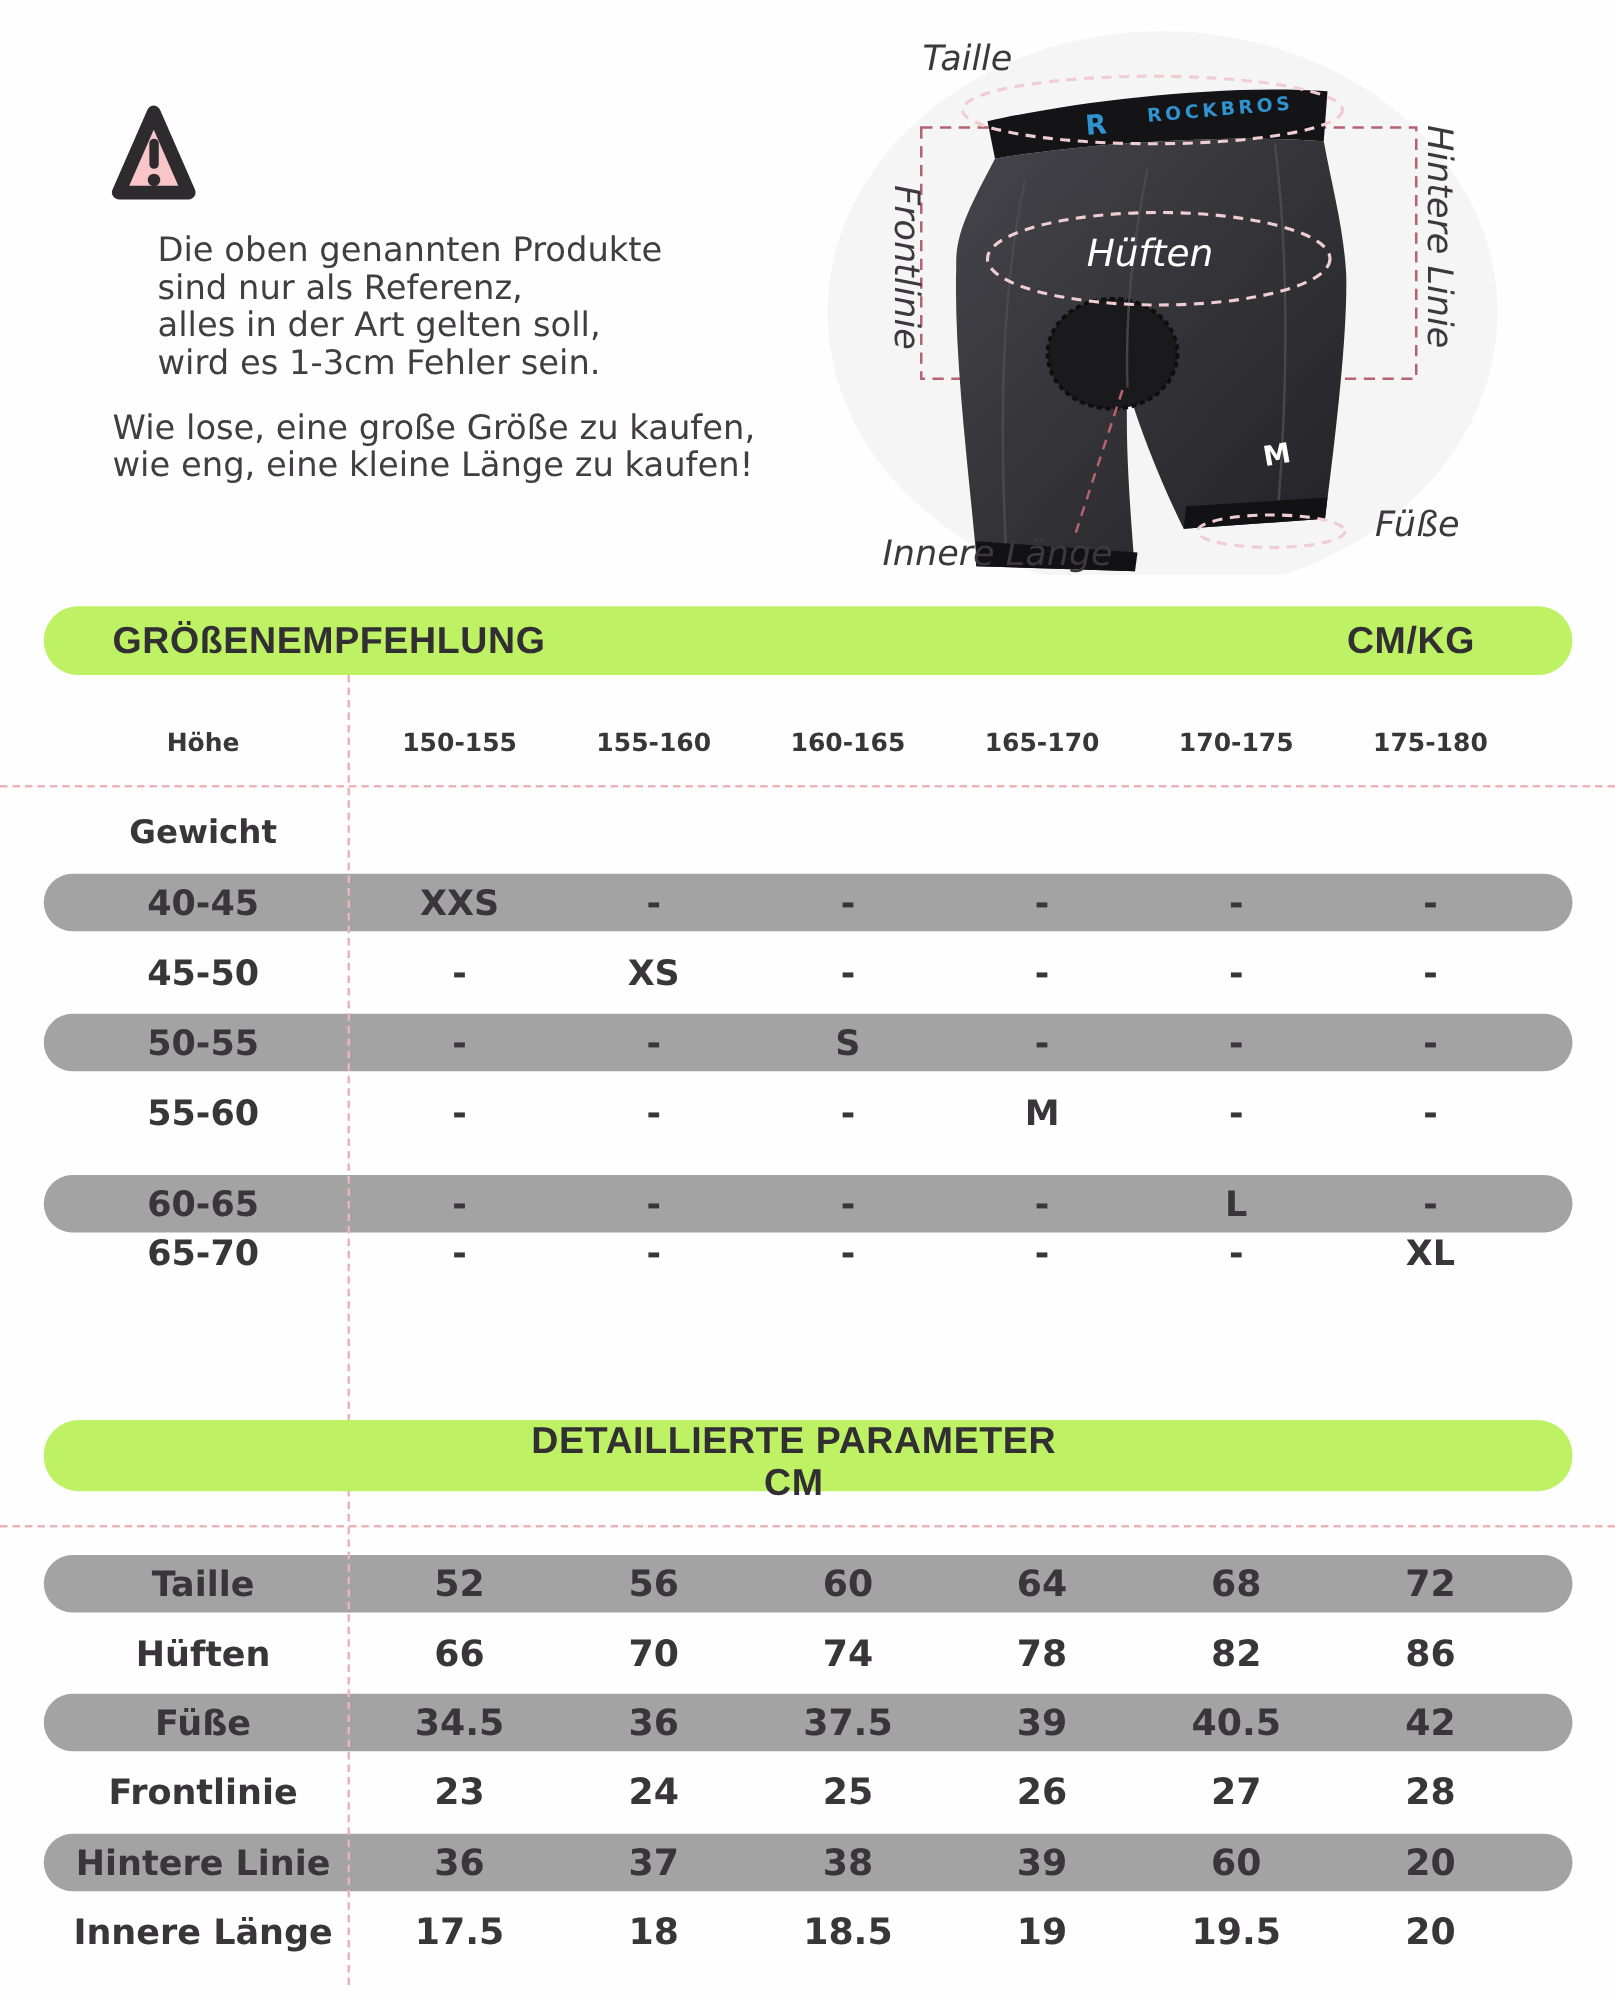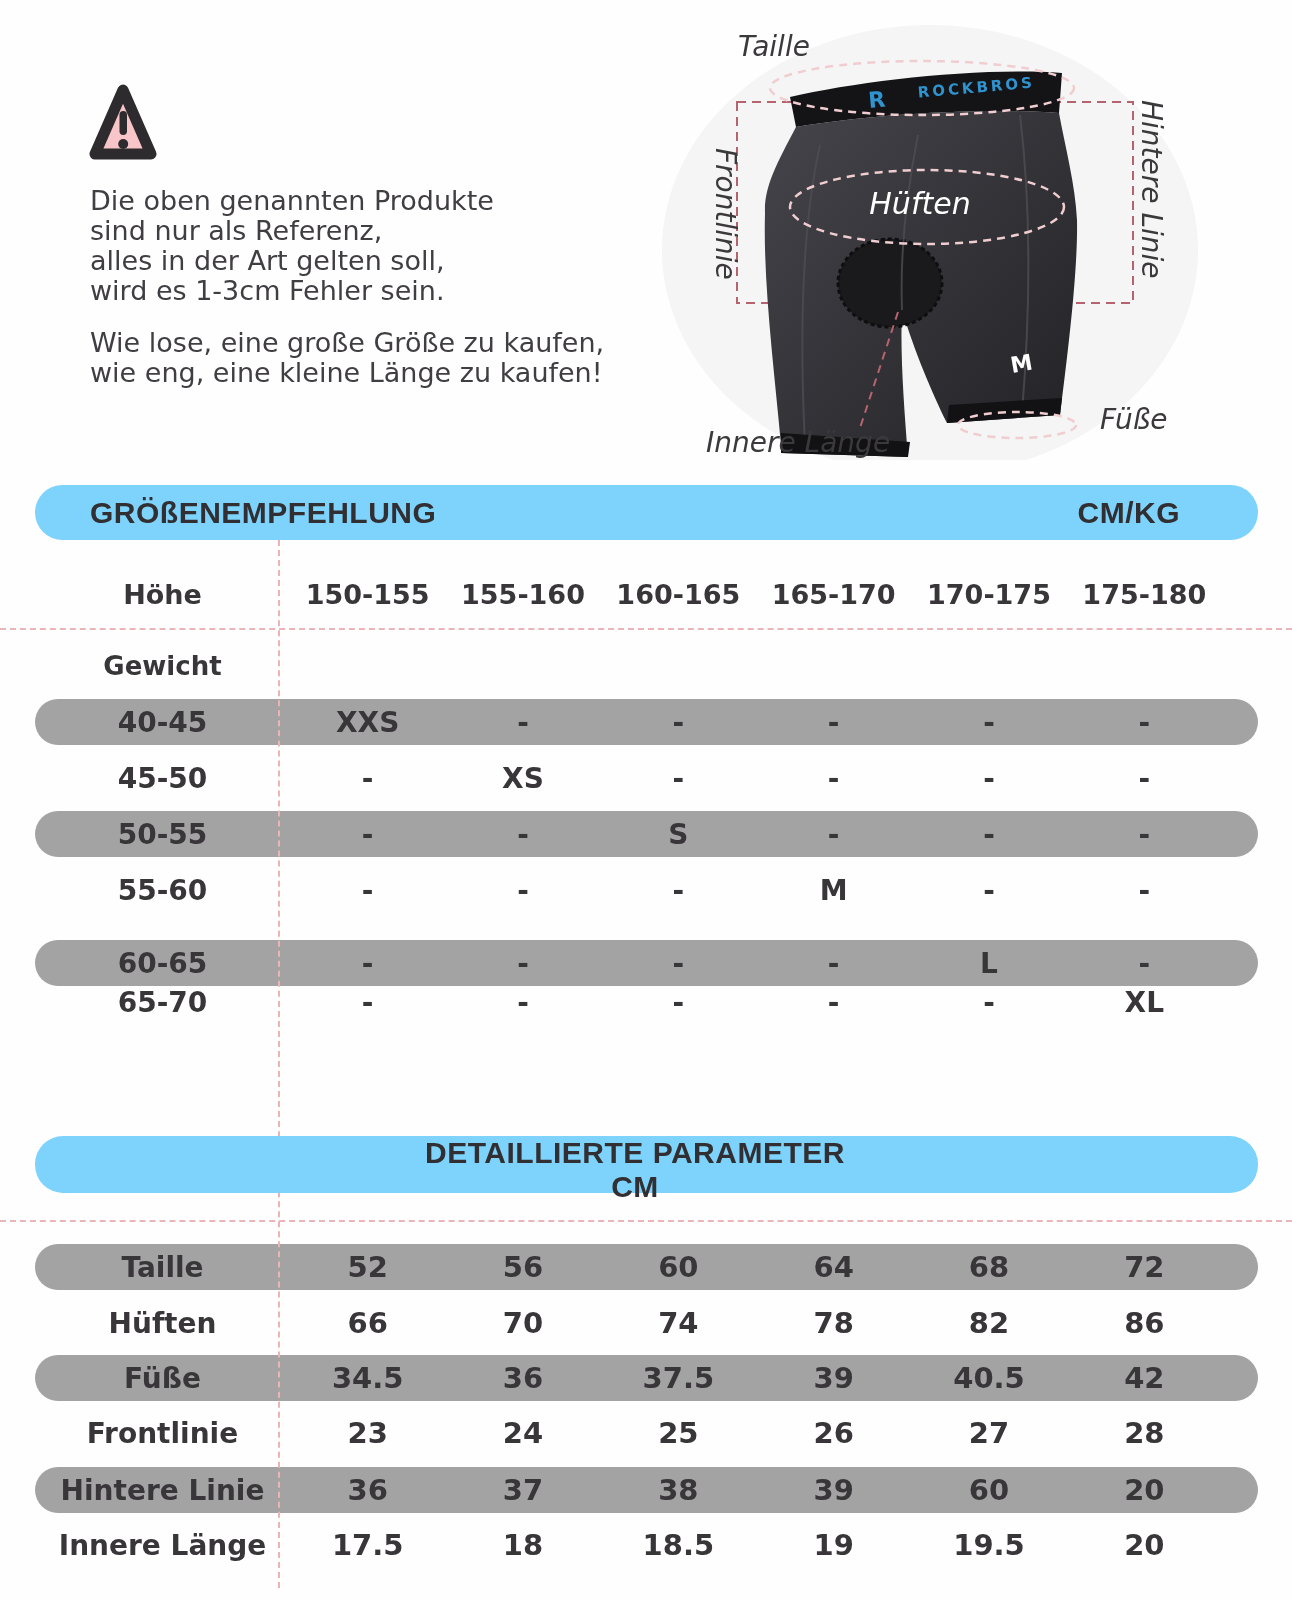--- a/index.html
+++ b/index.html
@@ -2,56 +2,56 @@
 <html><head>
 <meta charset="utf-8">
 <style>
   html,body{margin:0;padding:0;background:#ffffff;}
   .page{position:relative;width:1292px;height:1600px;background:#fefefe;overflow:hidden;
         font-family:"DejaVu Sans",sans-serif;color:#39363a;}
 
   
   .warn-icon{position:absolute;left:85px;top:78px;}
   .notice-p{position:absolute;left:90px;font-size:27px;line-height:30px;color:#403e42;font-weight:400;}
-  .notice-p1{top:186px;}
+  .notice-p1{top:186px;margin-left:36px;}
   .notice-p2{top:318px;margin-top:10px;}
 
   
   .diagram-svg{position:absolute;left:650px;top:15px;}
   .dlabel{position:absolute;font-style:italic;font-size:28px;color:#3b393c;white-space:nowrap;}
   .dlabel-taille{left:738px;top:30px;}
   .dlabel-front{left:742px;top:148px;transform:rotate(90deg);transform-origin:0 0;}
   .dlabel-hinten{left:1168px;top:100px;transform:rotate(90deg);transform-origin:0 0;}
   .dlabel-hueften{left:855px;top:186px;width:130px;text-align:center;color:#ffffff;font-size:30px;}
   .dlabel-innere{left:706px;top:426px;}
   .dlabel-fuesse{left:1100px;top:403px;}
 
   
   .vguide{position:absolute;left:278px;top:540px;height:1048px;width:0;
           border-left:2px dashed #eab4ba;z-index:5;}
   .hguide{position:absolute;left:0;width:1292px;height:0;border-top:2px dashed #eab4ba;z-index:5;}
   .hguide1{top:628px;}
   .hguide2{top:1220px;}
 
   
-  .bar{position:absolute;left:35px;width:1223px;height:55px;border-radius:28px;background:#7dd3fc;
+  .bar{position:absolute;left:35px;width:1223px;height:55px;border-radius:28px;background:#bef264;
        display:flex;justify-content:space-between;align-items:center;box-sizing:border-box;
        padding:0 78px 0 55px;z-index:10;}
   .bar1{top:485px;}
   .bar2{top:1136px;height:57px;flex-direction:column;}
   .bar-title,.bar-unit{font-family:"Liberation Sans",sans-serif;font-weight:700;font-size:30px;
        color:#322f33;letter-spacing:.5px;}
 
   
   .row{position:absolute;left:35px;width:1223px;height:46px;box-sizing:border-box;
        display:grid;grid-template-columns:255px repeat(6,1fr);align-items:center;padding-right:36px;}
   .row.tall{height:56px;}
   .shade{background:#a3a3a3;border-radius:24px;}
   .cell{text-align:center;font-weight:700;font-size:28px;color:#39363a;}
-  .hrow .cell{font-size:27px;}
+  .hrow .cell{font-size:20px;}
   .gw{font-size:26px;}
   .p-num{font-size:29px;}
 </style>
 </head>
 <body>
 
 <div class="page">
 
   <svg class="warn-icon" width="76" height="92" viewBox="0 0 76 92">
     <path d="M38 12 L66 76 L10 76 Z" fill="#f8c6c9" stroke="#2e2b2e" stroke-width="11" stroke-linejoin="round"></path>

